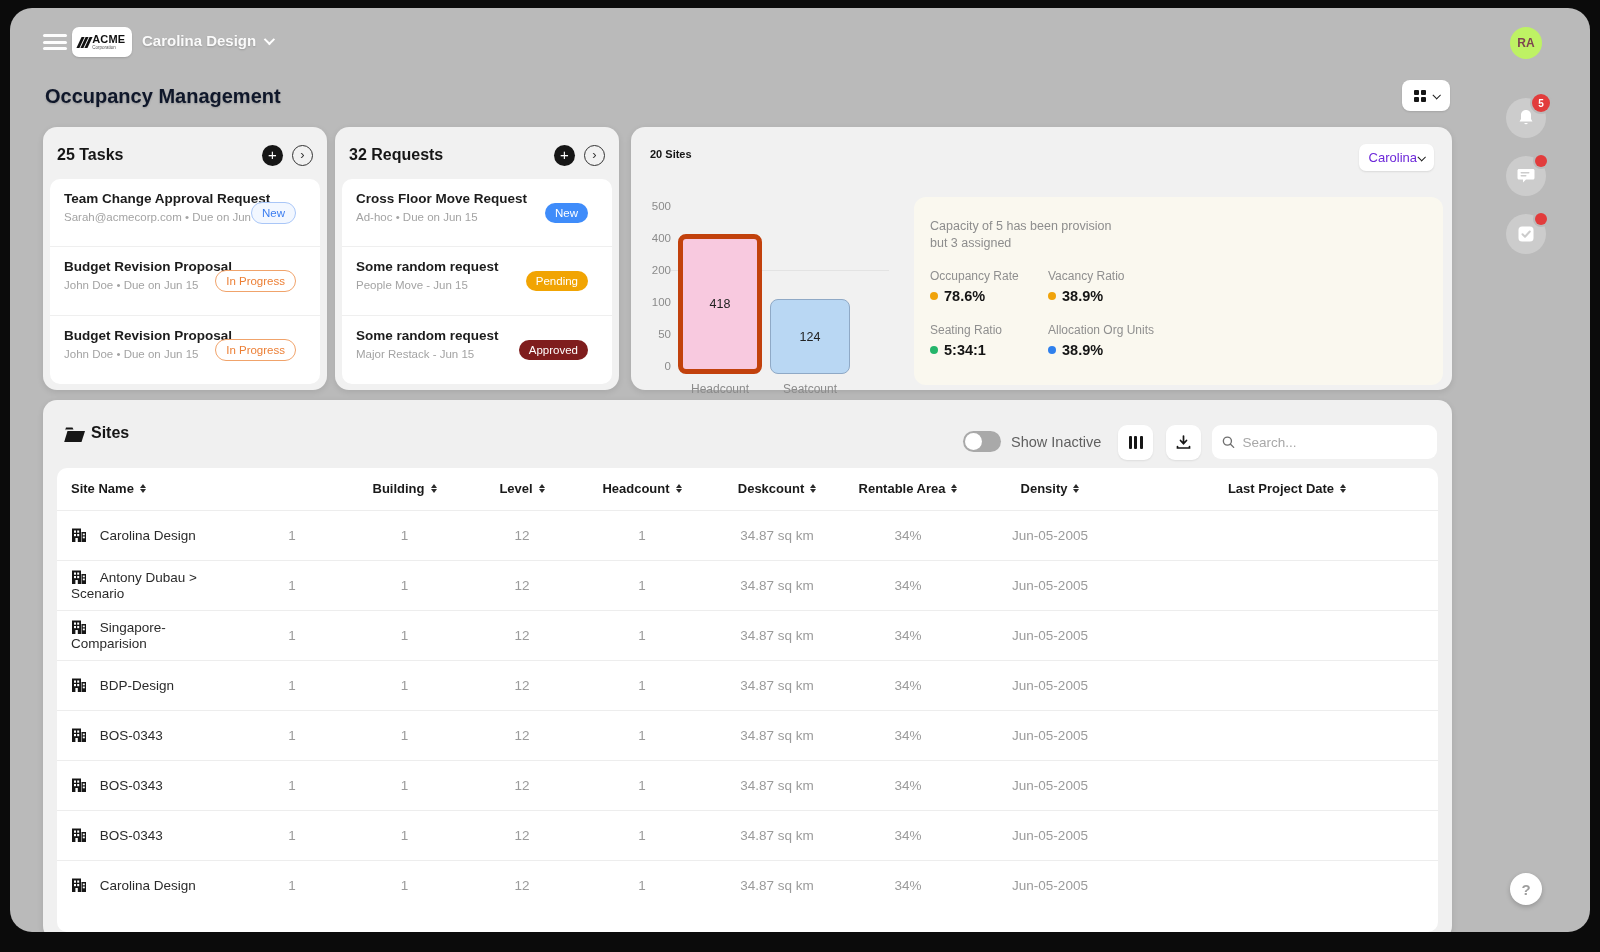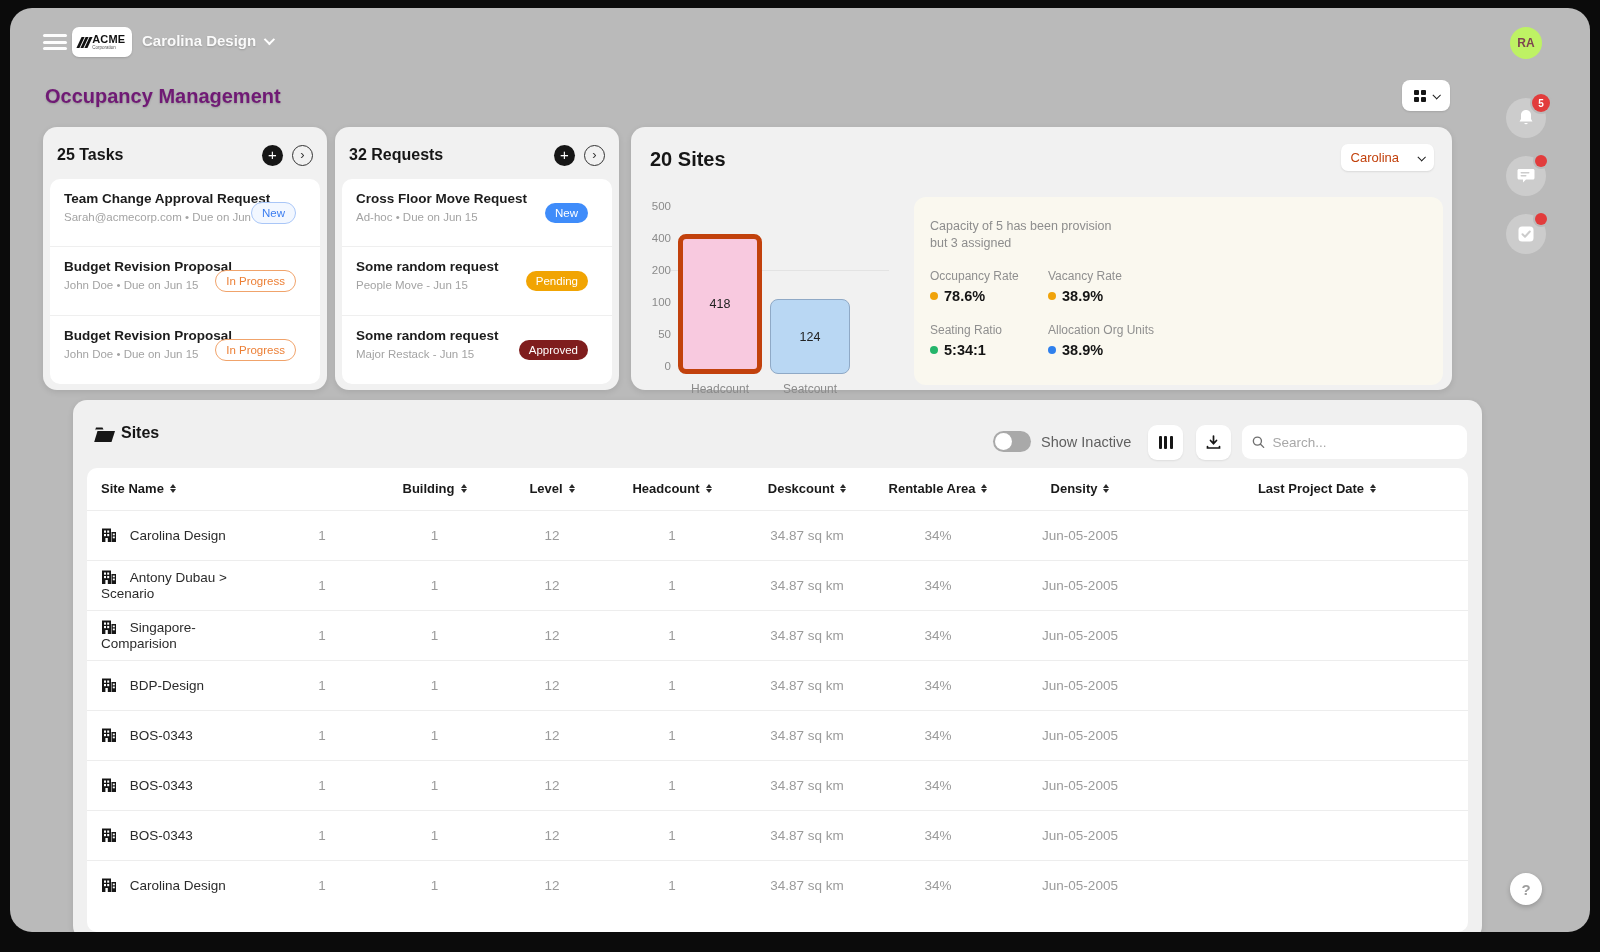--- a/index.html
+++ b/index.html
@@ -19,21 +19,21 @@
   .brand .btxt { display:flex; flex-direction:column; line-height:1; }
   .brand .b1 { font-size:11px; font-weight:bold; color:#111; letter-spacing:.2px; }
   .brand .b2 { font-size:4.5px; color:#555; margin-top:1px; }
   .workspace { position:absolute; left:132px; top:24px; display:flex; align-items:center; gap:8px; cursor:pointer; }
   .workspace .wname { font-size:15px; font-weight:bold; color:#fafafa; text-shadow:0 1px 2px rgba(0,0,0,.18); }
   .chev { width:8px; height:8px; border-right:2px solid #fff; border-bottom:2px solid #fff; transform:rotate(45deg) translateY(-2px); }
   .avatar { position:absolute; left:1500px; top:19px; width:32px; height:32px; border-radius:50%;
             background:#bef264; color:#7d4550; font-size:12px; font-weight:bold;
             display:flex; align-items:center; justify-content:center; cursor:pointer; }
 
-  .page-title { position:absolute; left:35px; top:77px; font-size:20px; font-weight:bold; color:#701a75; text-shadow:0 1px 2px rgba(0,0,0,.18); }
+  .page-title { position:absolute; left:35px; top:77px; font-size:20px; font-weight:bold; color:#0f172a; text-shadow:0 1px 2px rgba(0,0,0,.18); }
   .grid-btn { position:absolute; left:1392px; top:72px; width:48px; height:31px; background:#fff; border-radius:8px;
               display:flex; align-items:center; justify-content:center; gap:7px; cursor:pointer; box-shadow:0 1px 2px rgba(0,0,0,.12); }
   .grid-ico { display:grid; grid-template-columns:5px 5px; grid-gap:2px; }
   .grid-ico i { width:5px; height:5px; background:#161616; border-radius:1px; }
   .chev-s { width:6px; height:6px; border-right:1.8px solid #222; border-bottom:1.8px solid #222; transform:rotate(45deg) translateY(-1px); }
 
   
   .card { position:absolute; top:119px; height:263px; background:#f1f1f1; border-radius:14px; box-shadow:0 2px 6px rgba(0,0,0,.10); }
   .card.tasks { left:33px; width:284px; }
   .card.requests { left:325px; width:284px; }
@@ -48,44 +48,44 @@
   .item .sub { font-size:11.5px; color:#a3a3a3; margin-top:5px; }
   .badge { position:absolute; right:24px; top:50%; transform:translateY(-50%); font-size:11.5px; padding:4px 10px; border-radius:999px; white-space:nowrap; }
   .b-new-o { color:#3d7ef0; border:1px solid #a9c6f7; background:#f2f7ff; }
   .b-prog-o { color:#ec7f35; border:1px solid #f0a36b; background:#fff; }
   .b-new-s { color:#fff; background:#3f8cfa; }
   .b-pend-s { color:#fff; background:#f1a403; }
   .b-appr-s { color:#fff; background:#7f1d1d; }
 
   
   .card.sites { left:621px; width:821px; }
-  .sites-head { position:absolute; left:19px; top:21px; font-size:20px; font-weight:bold; color:#161616; }
+  .sites-head { position:absolute; left:19px; top:21px; font-size:11px; font-weight:bold; color:#161616; }
   .site-filter { position:absolute; right:18px; top:17px; height:27px; padding:0 10px; background:#fff; border-radius:7px;
-                 display:flex; align-items:center; gap:19px; font-size:13px; color:#c2410c; cursor:pointer; box-shadow:0 1px 2px rgba(0,0,0,.1); }
+                 display:flex; align-items:center; gap:1px; font-size:13px; color:#6d28d9; cursor:pointer; box-shadow:0 1px 2px rgba(0,0,0,.1); }
   .chart { position:absolute; left:0; top:12px; width:280px; height:263px; }
   .ytick { position:absolute; width:28px; text-align:right; font-size:11.5px; color:#8b8b8b; }
   .gridline { position:absolute; left:40px; width:218px; height:1px; background:#e3e3e3; }
   .bar { position:absolute; border-radius:8px; display:flex; align-items:center; justify-content:center; font-size:12.5px; color:#222; }
   .bar.head { left:47px; width:84px; top:95px; height:140px; background:#f8c9df; border:5px solid #c2410c; }
   .bar.seat { left:139px; width:80px; top:160px; height:75px; background:#b9d7f3; border:1px solid #8fa9c6; }
   .xlabel { position:absolute; top:243px; font-size:12px; color:#8b8b8b; }
   .xlabel.head { left:47px; width:84px; text-align:center; }
   .xlabel.seat { left:139px; width:80px; text-align:center; }
 
   .alloc { position:absolute; left:283px; top:70px; width:529px; height:188px; background:#faf8ef; border-radius:12px; padding:15px 16px; }
   .alloc h3 { font-size:15px; font-weight:bold; color:#141414; }
   .alloc .cap { font-size:12.5px; color:#8d8d8d; margin-top:6px; line-height:1.35; }
   .stats { display:grid; grid-template-columns:118px auto; grid-row-gap:19px; margin-top:17px; }
   .stat .slabel { font-size:12px; color:#8f8f8f; }
   .stat .sval { display:flex; align-items:center; gap:6px; margin-top:5px; font-size:14.5px; font-weight:bold; color:#141414; }
   .dot { width:8px; height:8px; border-radius:50%; }
   .dot-amber { background:#f0a30a; } .dot-green { background:#24b56b; } .dot-blue { background:#2f80ed; }
 
   
-  .panel { position:absolute; left:33px; top:392px; width:1409px; height:540px; background:#f0f0f0; border-radius:14px; box-shadow:0 2px 6px rgba(0,0,0,.10);margin-left:30px; }
+  .panel { position:absolute; left:33px; top:392px; width:1409px; height:540px; background:#f0f0f0; border-radius:14px; box-shadow:0 2px 6px rgba(0,0,0,.10); }
   .panel-head { position:absolute; left:0; top:0; width:100%; height:68px; }
   .folder { position:absolute; left:21px; top:26px; }
   .panel-title { position:absolute; left:48px; top:24px; font-size:16px; font-weight:bold; color:#161616; }
   .toggle-wrap { position:absolute; left:920px; top:31px; display:flex; align-items:center; gap:10px; }
   .toggle { width:38px; height:21px; border-radius:999px; background:#a9a9a9; position:relative; cursor:pointer; }
   .toggle .knob { position:absolute; left:2px; top:2px; width:17px; height:17px; border-radius:50%; background:#fff; }
   .toggle-label { font-size:14.5px; color:#5f5f5f; }
   .tool-btn { position:absolute; top:25px; width:35px; height:35px; background:#fff; border-radius:9px; display:flex; align-items:center; justify-content:center; cursor:pointer; box-shadow:0 1px 2px rgba(0,0,0,.08); }
   .tool-cols { left:1075px; } .tool-dl { left:1123px; }
   .cols-ico { display:flex; gap:2.5px; }
@@ -244,21 +244,21 @@
       </div>
       <div class="stats">
         <div class="stat">
           <div class="slabel">Occupancy Rate</div>
           <div class="sval">
                 <span class="dot dot-amber"></span>
                 <span>78.6%</span>
               </div>
         </div>
         <div class="stat">
-          <div class="slabel">Vacancy Rate</div>
+          <div class="slabel">Vacancy Ratio</div>
           <div class="sval">
                 <span class="dot dot-amber"></span>
                 <span>38.9%</span>
               </div>
         </div>
         <div class="stat">
           <div class="slabel">Seating Ratio</div>
           <div class="sval">
                 <span class="dot dot-green"></span>
                 <span>5:34:1</span>

